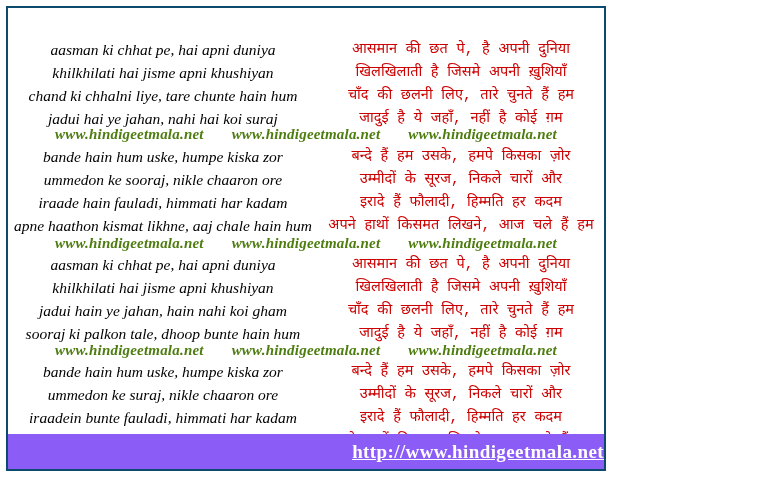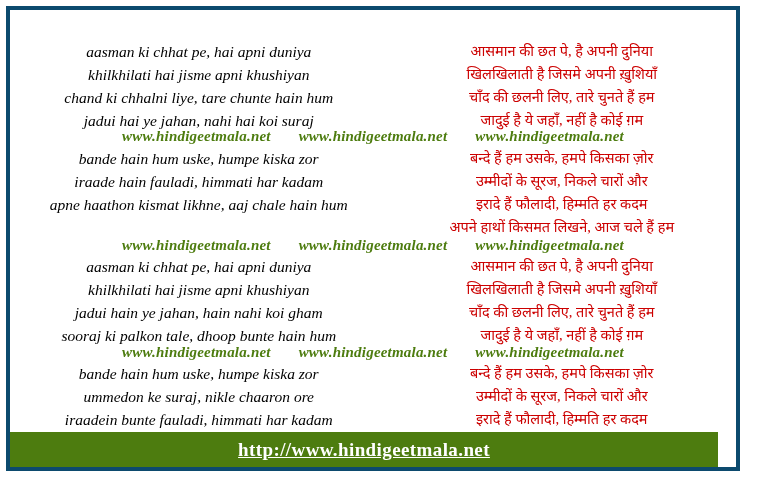--- a/index.html
+++ b/index.html
@@ -12,23 +12,23 @@
     width: 760px;
     height: 477px;
     background: #ffffff;
     overflow: hidden;
     font-family: "Liberation Sans", sans-serif;
   }
   .card {
     position: absolute;
     left: 6px;
     top: 6px;
-    width: 734px;
+    width: 600px;
     height: 465px;
-    border: 4px solid #0c4a6e;
+    border: 2px solid #0c4a6e;
     box-sizing: border-box;
     background: #ffffff;
     overflow: hidden;
   }
   .lyrics-area {
     position: absolute;
     left: 0;
     top: 0;
     right: 0;
     bottom: 35px;
@@ -52,21 +52,21 @@
   }
   .line-lat {
     font-family: "Liberation Serif", serif;
     font-style: italic;
     font-size: 15.5px;
     color: #000000;
     line-height: 23px;
     white-space: nowrap;
   }
   .line-dev {
-    font-family: Liberation Serif, serif;
+    font-family: Liberation Mono, monospace;
     font-size: 14.5px;
     color: #cc0000;
     line-height: 23px;
     white-space: nowrap;
   }
   .watermark {
     position: absolute;
     left: 0;
     width: 100%;
     text-align: center;
@@ -79,27 +79,27 @@
     white-space: nowrap;
     pointer-events: none;
   }
   .watermark span {
     display: inline-block;
     padding: 0 14px;
   }
   .footer {
     position: absolute;
     left: 0;
-    right: 18px;
+    right: 0;
     bottom: 0;
     height: 35px;
-    background: #4d7c0f;
+    background: #8b5cf6;
     display: flex;
     align-items: center;
-    justify-content: center;
+    justify-content: flex-end;
   }
   .footer a {
     font-family: "Liberation Serif", serif;
     font-weight: bold;
     font-size: 19px;
     color: #ffffff;
     text-decoration: underline;
     letter-spacing: 0.4px;
   }
 </style>
@@ -120,20 +120,21 @@
             <div class="col-right">
               <div class="line-dev">आसमान की छत पे, है अपनी दुनिया</div>
               <div class="line-dev">खिलखिलाती है जिसमे अपनी ख़ुशियाँ</div>
               <div class="line-dev">चाँद की छलनी लिए, तारे चुनते हैं हम</div>
               <div class="line-dev">जादुई है ये जहाँ, नहीं है कोई ग़म</div>
             </div>
           </div>
           <div class="block" style="top: 137px;">
             <div class="col-left">
               <div class="line-lat">bande hain hum uske, humpe kiska zor</div>
+              <div class="line-lat">ummedon ke sooraj, nikle chaaron ore</div>
               <div class="line-lat">iraade hain fauladi, himmati har kadam</div>
               <div class="line-lat">apne haathon kismat likhne, aaj chale hain hum</div>
             </div>
             <div class="col-right">
               <div class="line-dev">बन्दे हैं हम उसके, हमपे किसका ज़ोर</div>
               <div class="line-dev">उम्मीदों के सूरज, निकले चारों और</div>
               <div class="line-dev">इरादे हैं फौलादी, हिम्मति हर कदम</div>
               <div class="line-dev">अपने हाथों किसमत लिखने, आज चले हैं हम</div>
             </div>
           </div>

